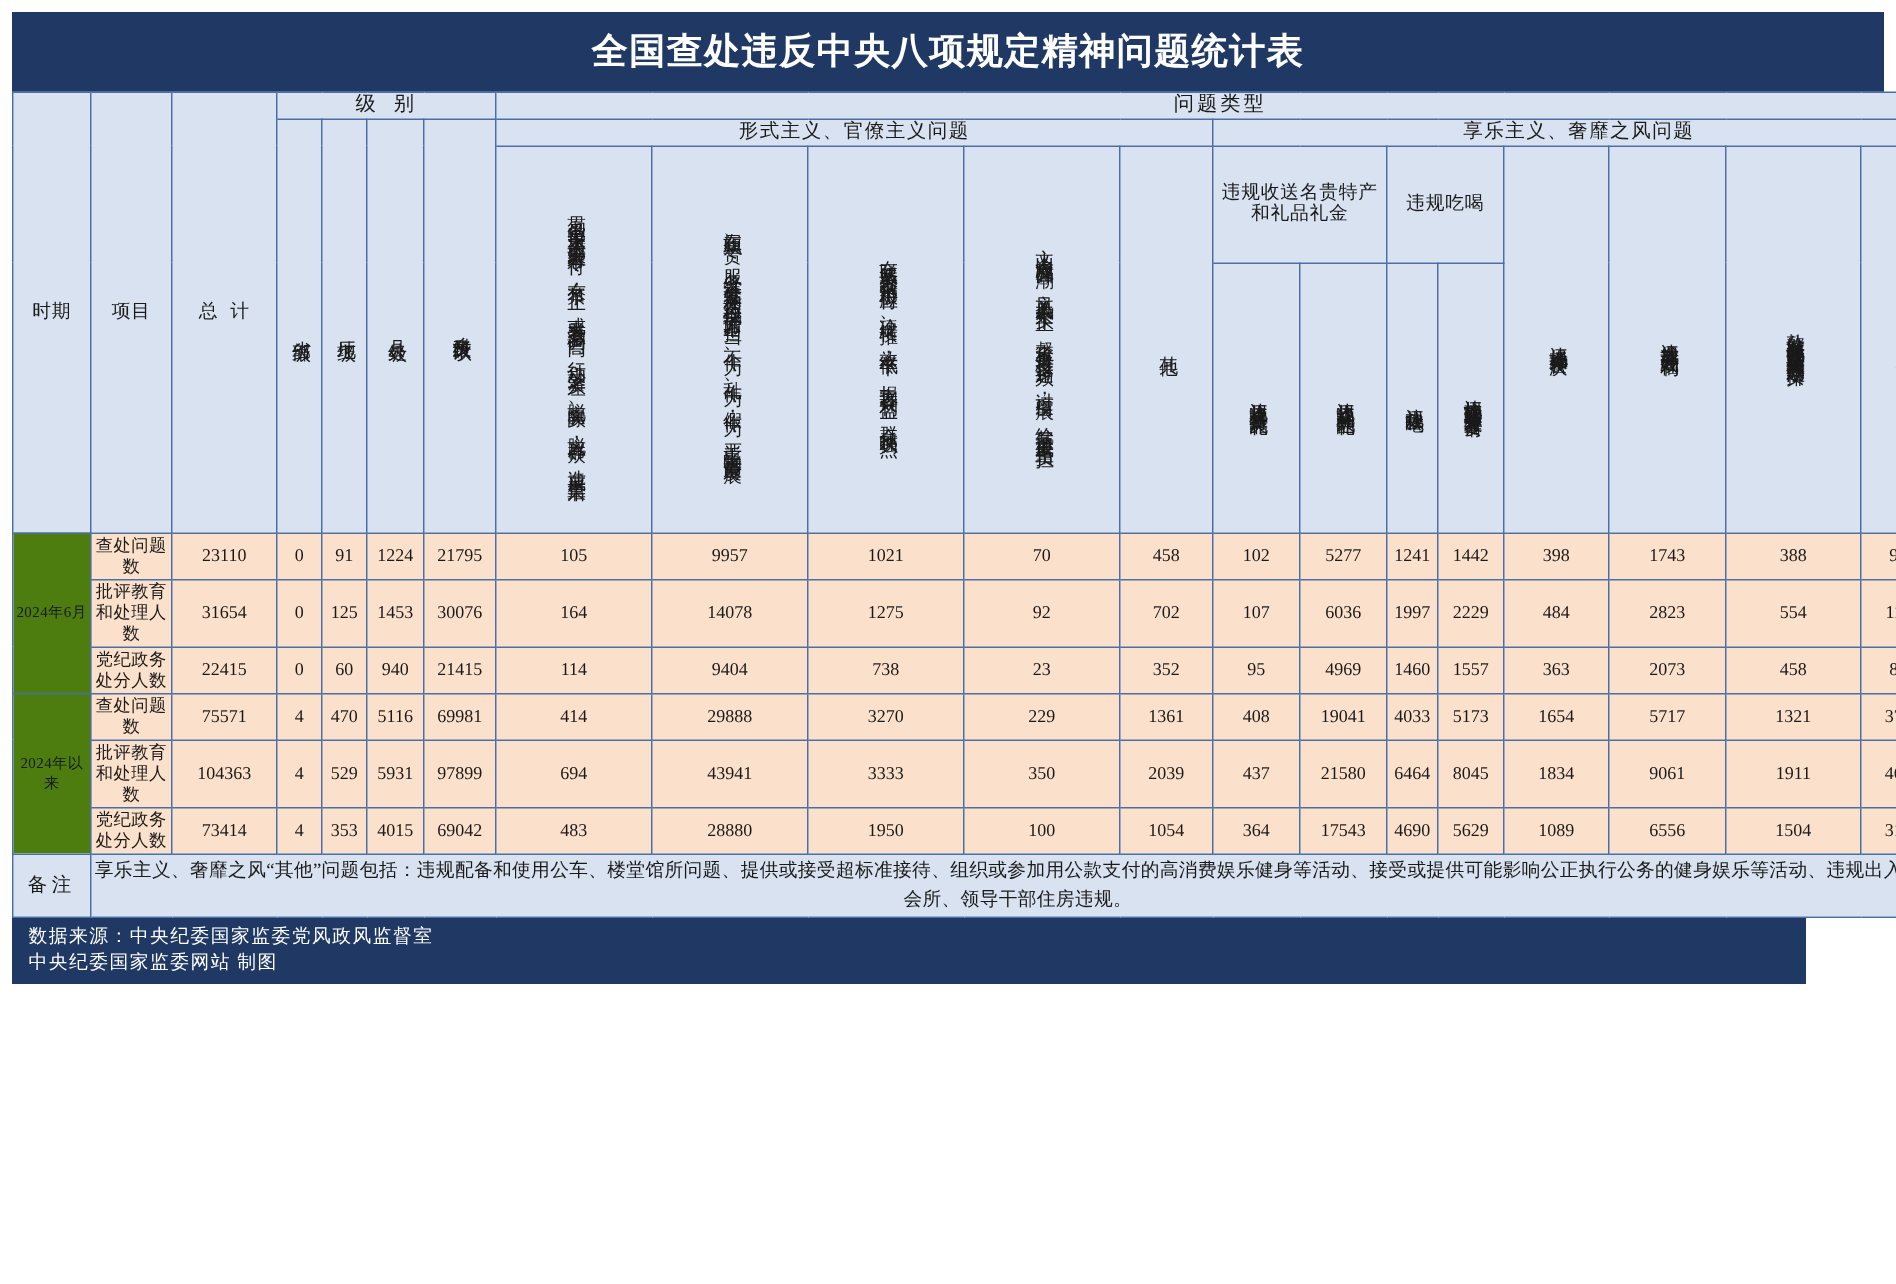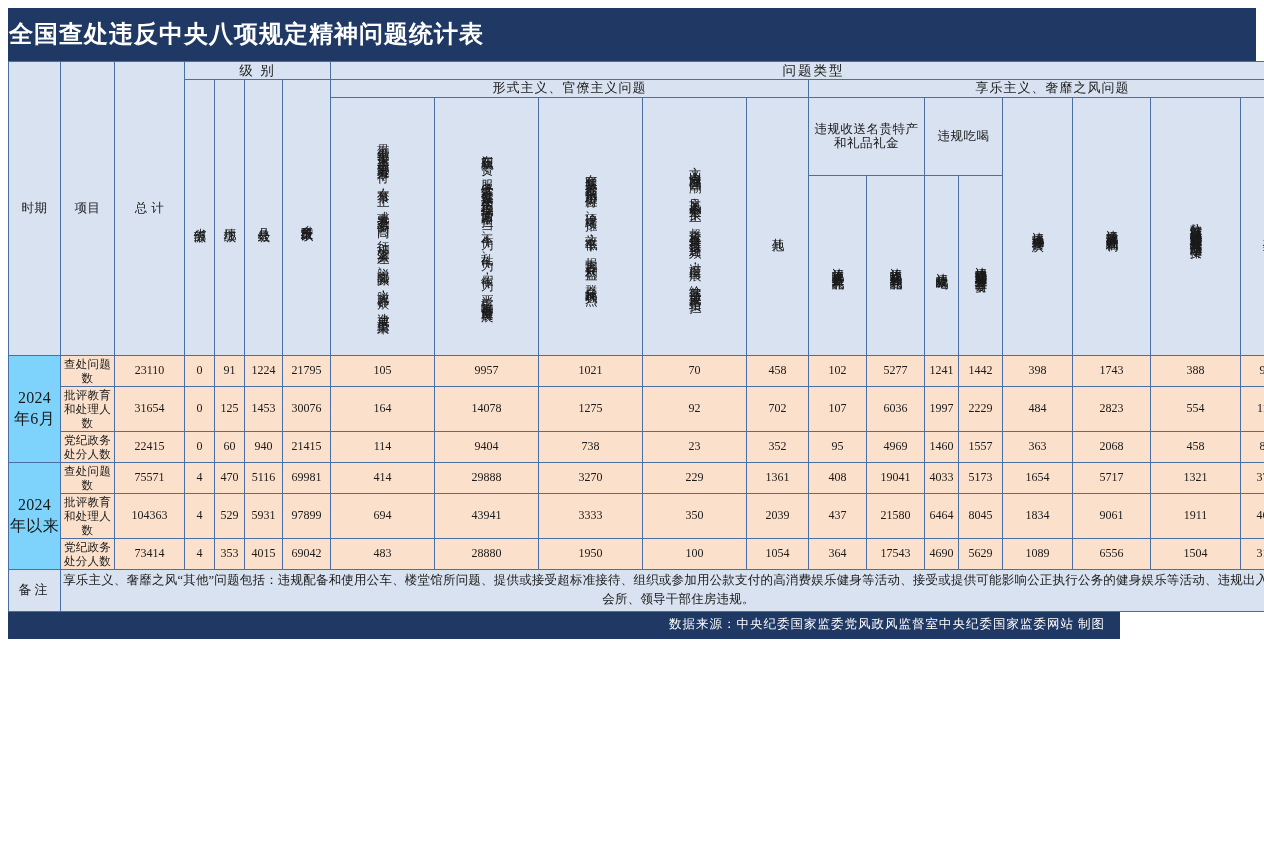--- a/index.html
+++ b/index.html
@@ -13,20 +13,21 @@
   }
   .sheet {
     width:1264px; height:856px;
     padding:8px 8px 0 8px;
     display:flex; flex-direction:column;
   }
   
   .title-bar {
     background:#1f3864;
     color:#ffffff;
+    text-align:center;
     font-size:24px;
     font-weight:bold;
     letter-spacing:1px;
     padding:9px 0 10px 0;
     border:1px solid #1f3864;
   }
   
   table.main {
     border-collapse:collapse;
     table-layout:fixed;
@@ -39,20 +40,21 @@
     vertical-align:middle;
     padding:1px 1px;
     font-weight:normal;
   }
   
   .hdr {
     background:#d9e2f0;
     font-size:12.5px;
     line-height:1.12;
     letter-spacing:0.5px;
+    font-family:Liberation Mono, monospace;
   }
   .hdr-top { font-size:13.5px; letter-spacing:2px; }
   .hdr-mid { font-size:13px; letter-spacing:1px; }
   .vert {
     writing-mode:vertical-rl;
     text-orientation:upright;
     letter-spacing:2px;
     margin:0 auto;
     line-height:1.25;
     white-space:normal;
@@ -69,40 +71,41 @@
     display:inline-block;
   }
   .blk {
     display:block;
     line-height:1.2;
     letter-spacing:0.5px;
   }
   
   .cell { background:#fbe0cb; font-size:12px; padding:4px 1px; }
   .cell-lab { background:#fbe0cb; font-size:11.5px; line-height:1.22; padding:5px 2px; letter-spacing:0.3px;margin-left:10px; }
-  .cell-period { background:#7dd3fc; font-size:16px; line-height:1.3; letter-spacing:0.3px; }
+  .cell-period { background:#4d7c0f; font-size:10px; line-height:1.3; letter-spacing:0.3px; }
   .thick-top td { border-top:2px solid #2b4a7d; }
   
   .note-row td { background:#d9e2f0; }
   .note-label { font-size:13px; letter-spacing:3px;margin-left:40px; }
   .note-text {
     text-align:left;
     font-size:12.5px;
     line-height:1.55;
     padding:5px 8px 6px 10px;
     letter-spacing:0.2px;
   }
   .source-bar {
-    display:flex; justify-content:flex-end;
+    display:flex; justify-content:center;
     background:#1f3864; color:#ffffff;
     font-size:12.5px; letter-spacing:1px;
     padding:4px 14px 5px 10px;
     border:1px solid #1f3864;
     border-top:none;
-    width:1112px;
+    width:1196px;
+    flex-direction:column;
   }
 </style>
 </head>
 <body>
 
 <div class="sheet">
 
   <div class="title-bar">全国查处违反中央八项规定精神问题统计表</div>
 
   <table class="main">
@@ -276,21 +279,21 @@
       <td class="cell">114</td>
       <td class="cell">9404</td>
       <td class="cell">738</td>
       <td class="cell">23</td>
       <td class="cell">352</td>
       <td class="cell">95</td>
       <td class="cell">4969</td>
       <td class="cell">1460</td>
       <td class="cell">1557</td>
       <td class="cell">363</td>
-      <td class="cell">2068</td>
+      <td class="cell">2073</td>
       <td class="cell">458</td>
       <td class="cell">814</td>
     </tr>
 
     <tr class="thick-top">
       <td class="cell-period" rowspan="3">2024年以来</td>
       <td class="cell-lab">查处问题数</td>
       <td class="cell">75571</td>
       <td class="cell">4</td>
       <td class="cell">470</td>

